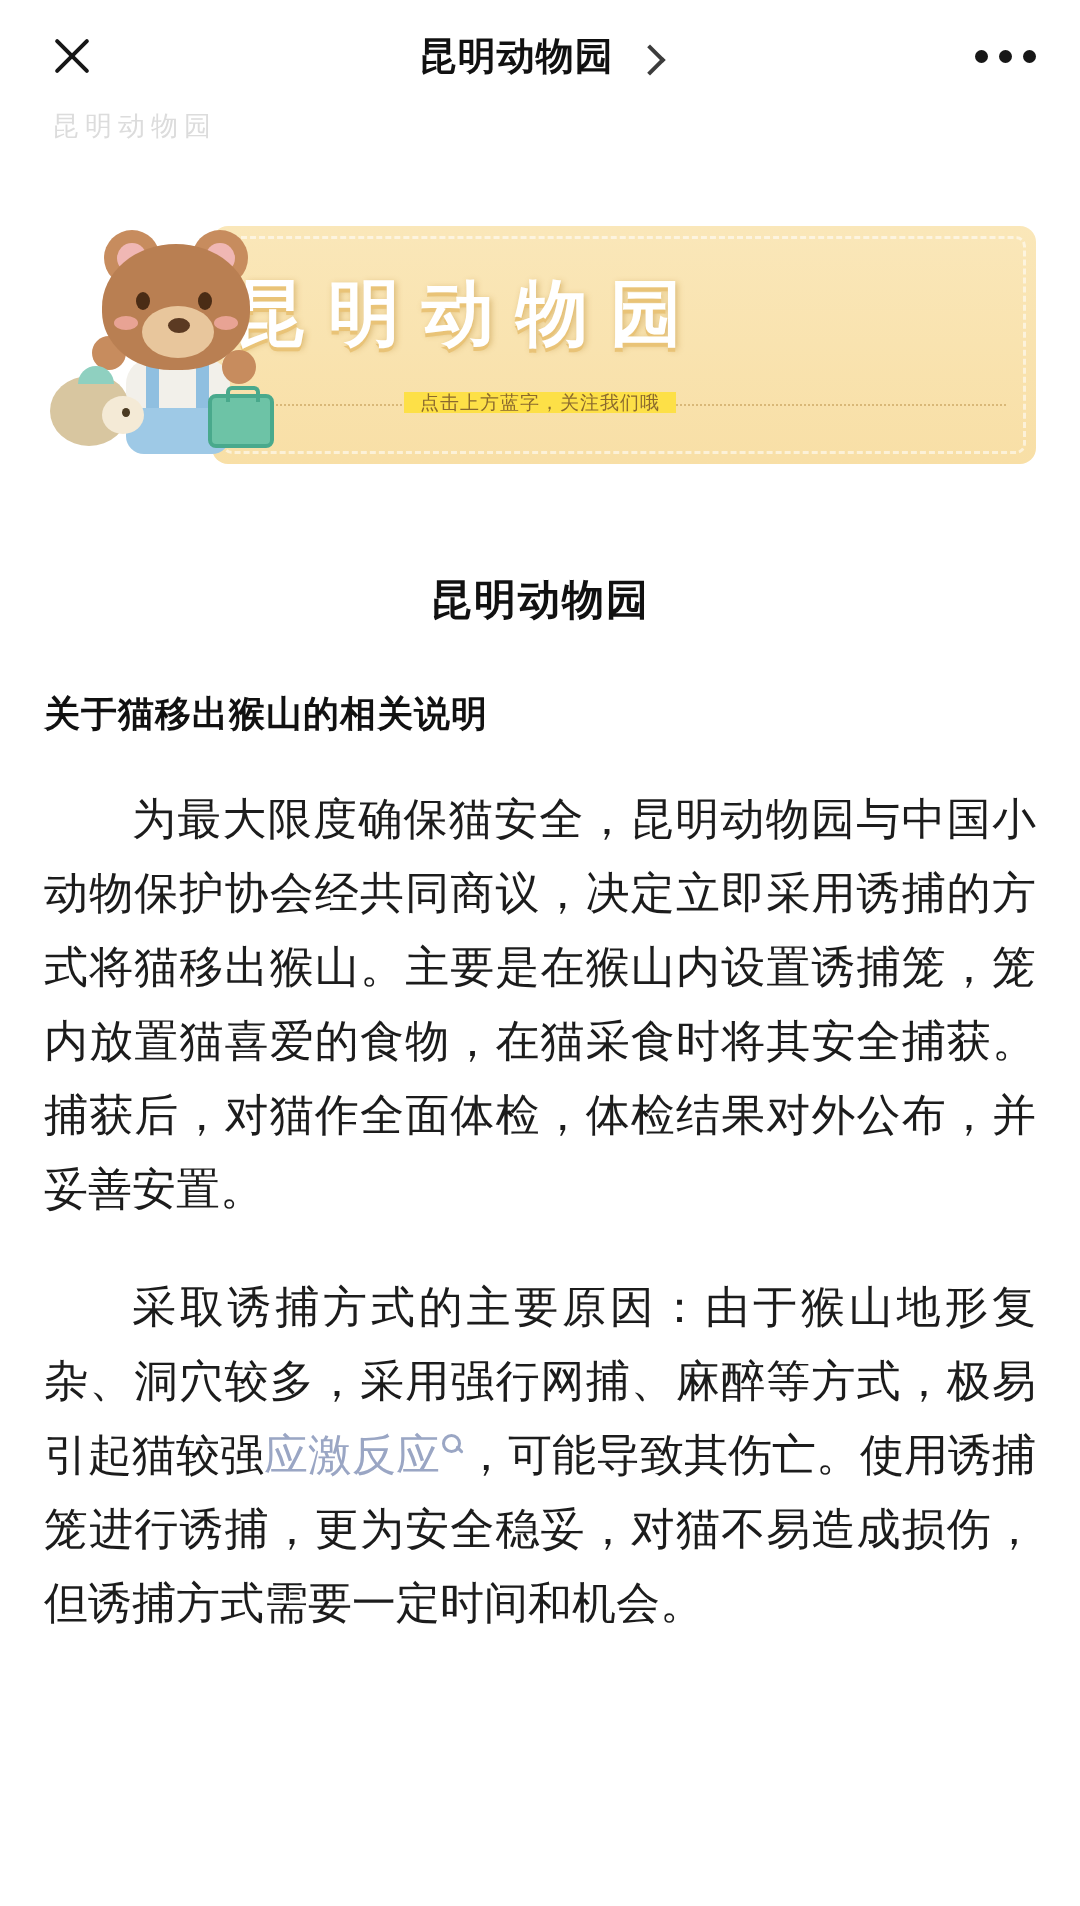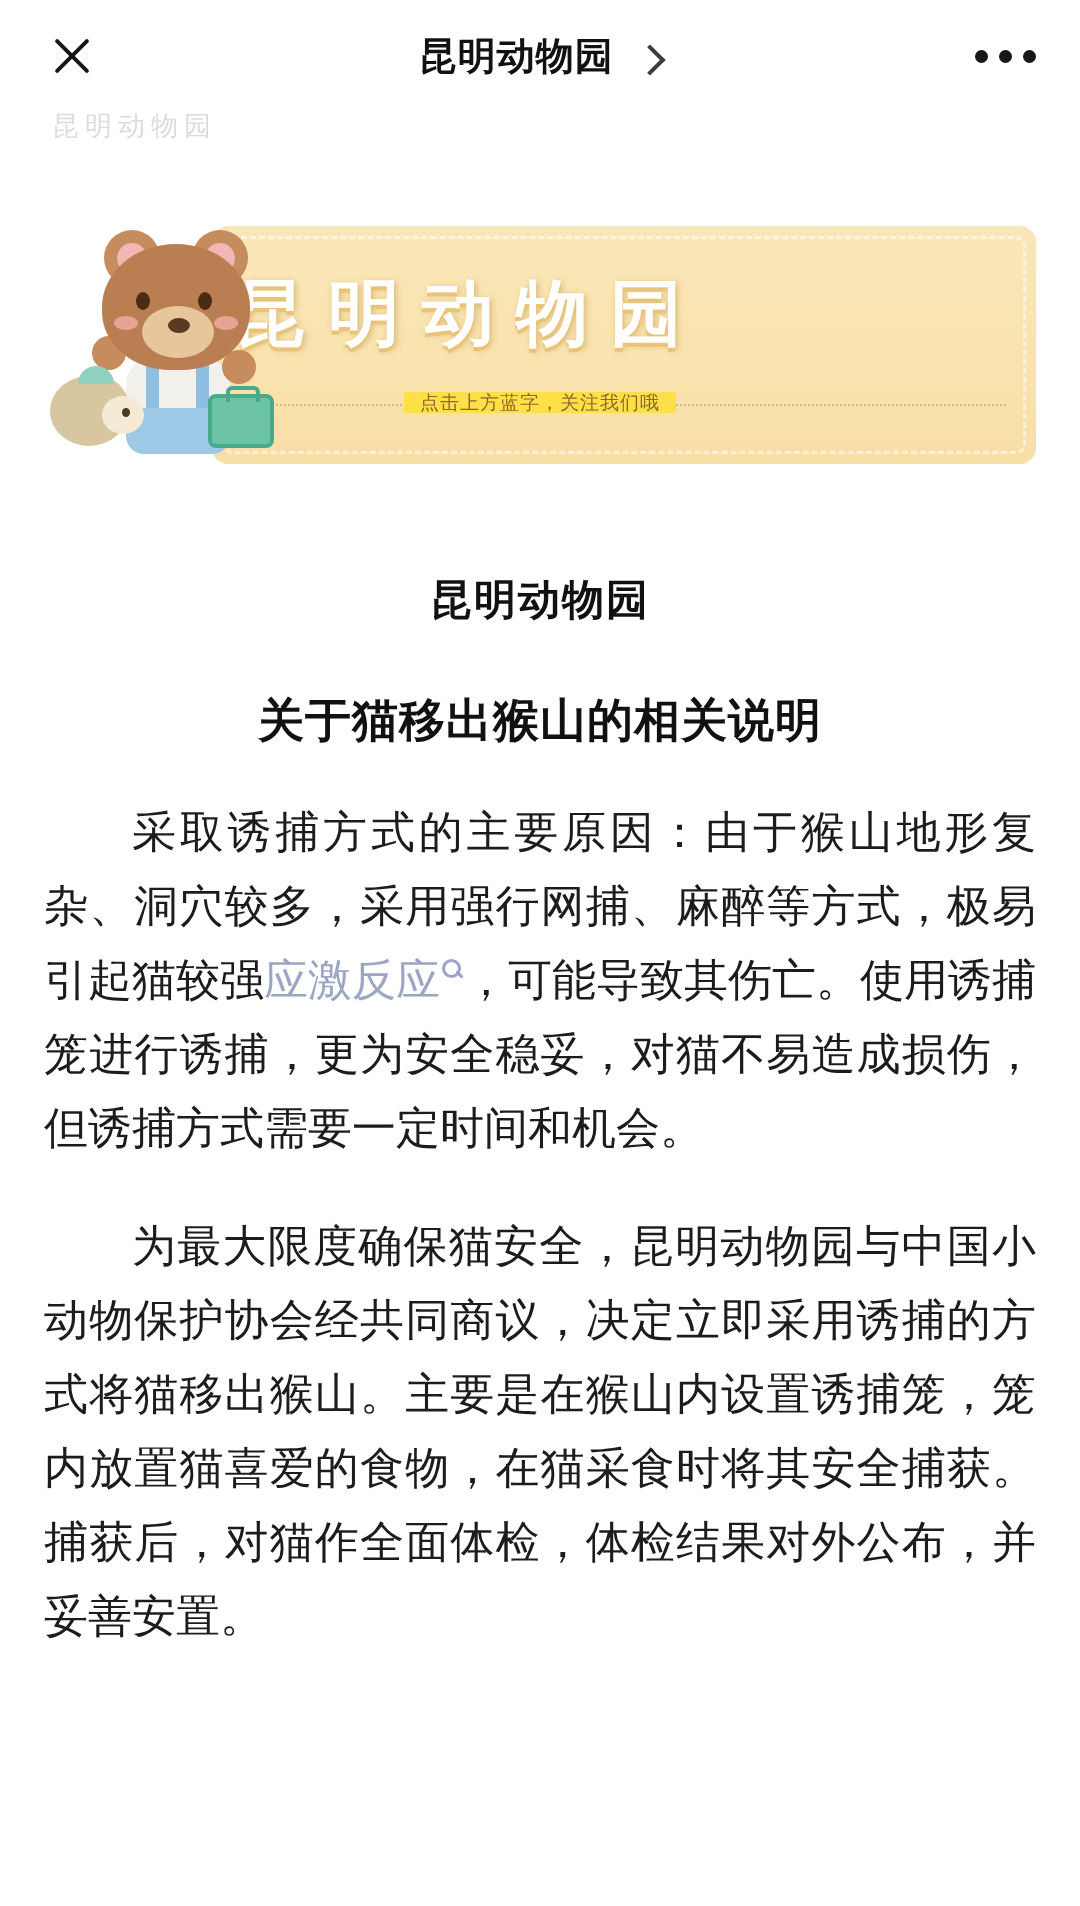--- a/index.html
+++ b/index.html
@@ -284,22 +284,22 @@
   }
   .brand-line {
     text-align: center;
     font-size: 42px;
     font-weight: bold;
     color: #111;
     margin-top: 96px;
     letter-spacing: 2px;
   }
   .headline {
-    text-align: center;
-    font-size: 46px;
+    text-align: left;
+    font-size: 36px;
     font-weight: bold;
     color: #111;
     margin-top: 62px;
     letter-spacing: 1px;
     font-family: Liberation Sans, sans-serif;
   }
   .para {
     font-size: 44px;
     line-height: 74px;
     color: #1c1c1c;
@@ -393,16 +393,16 @@
       <div class="face"></div>
       <div class="eye"></div>
     </div>
   </div>
 </div>
 
 <div class="article">
   <div class="brand-line">昆明动物园</div>
   <div class="headline">关于猫移出猴山的相关说明</div>
 
+  <p class="para">为最大限度确保猫安全，昆明动物园与中国小动物保护协会经共同商议，决定立即采用诱捕的方式将猫移出猴山。主要是在猴山内设置诱捕笼，笼内放置猫喜爱的食物，在猫采食时将其安全捕获。捕获后，对猫作全面体检，体检结果对外公布，并妥善安置。</p>
+
   <p class="para"><span>采取诱捕方式的主要原因：由于猴山地形复杂、洞穴较多，采用强行网捕、麻醉等方式，极易引起猫较强</span><span class="hotlink"><span>应激反应</span><i class="hot-magnifier"></i></span><span>，可能导致其伤亡。使用诱捕笼进行诱捕，更为安全稳妥，对猫不易造成损伤，但诱捕方式需要一定时间和机会。</span></p>
-
-  <p class="para">为最大限度确保猫安全，昆明动物园与中国小动物保护协会经共同商议，决定立即采用诱捕的方式将猫移出猴山。主要是在猴山内设置诱捕笼，笼内放置猫喜爱的食物，在猫采食时将其安全捕获。捕获后，对猫作全面体检，体检结果对外公布，并妥善安置。</p>
 </div>
 
 </body></html>

